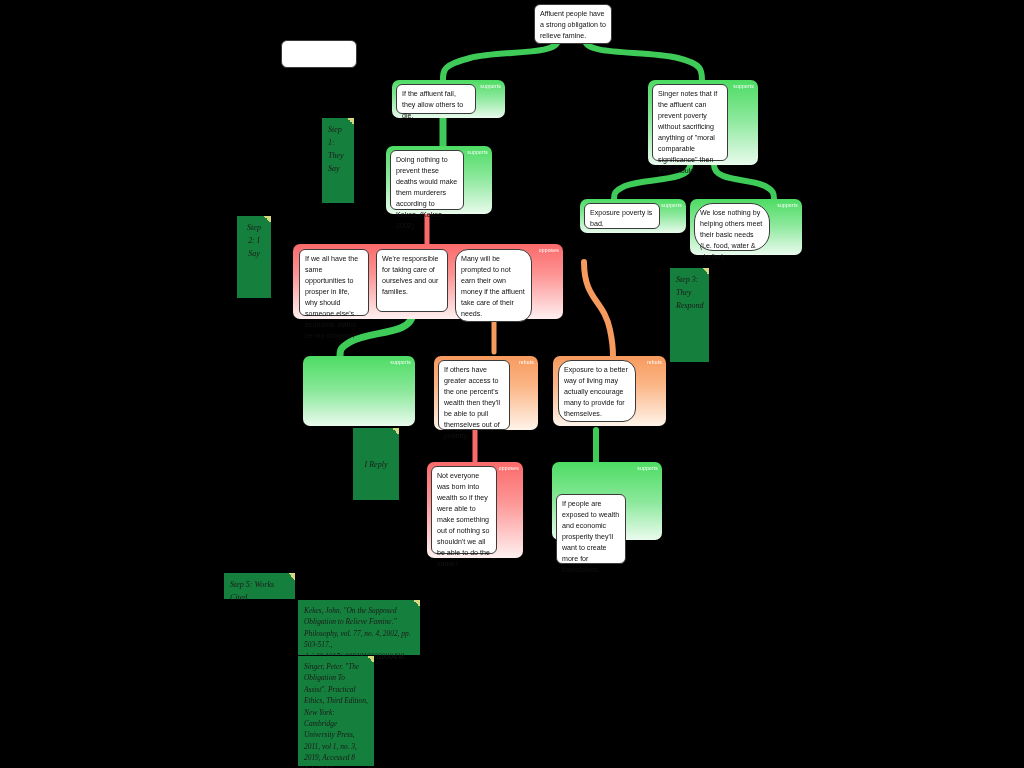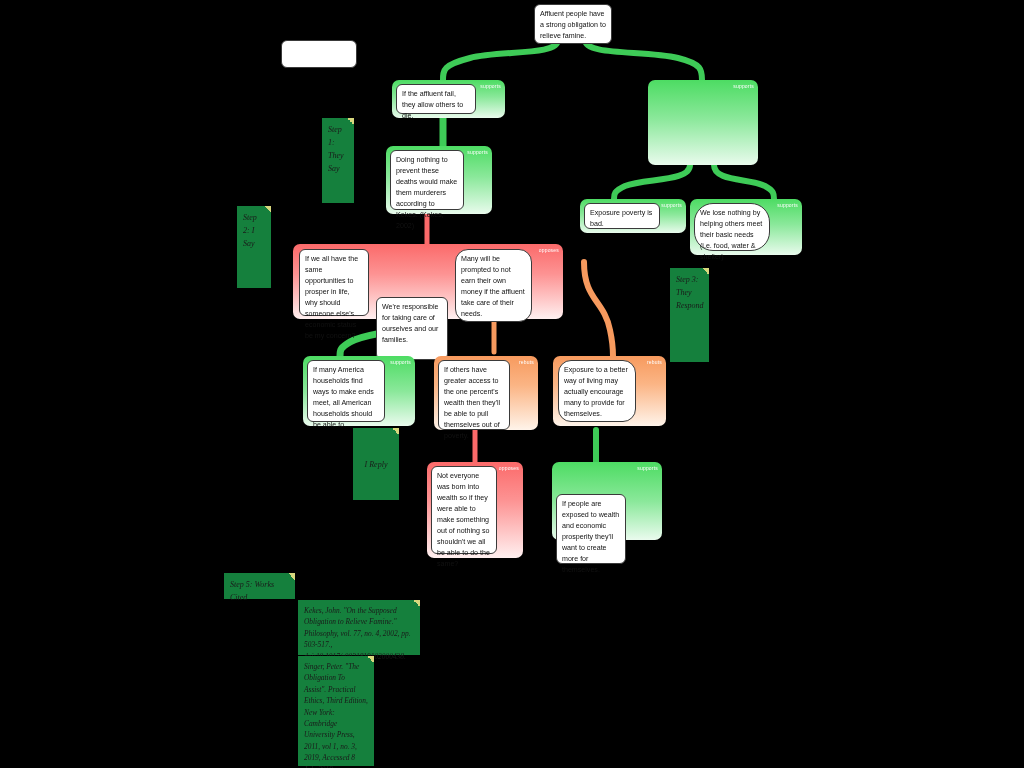--- a/index.html
+++ b/index.html
@@ -71,47 +71,47 @@
   <div class="card blank" style="left:281px;top:40px;width:76px;height:28px;"></div>
 
   <div class="group g-green" style="left:392px;top:80px;width:113px;height:38px;">
     <span class="badge">supports</span>
   </div>
   <div class="card" style="left:396px;top:84px;width:80px;height:30px;">If the affluent fail, they allow others to die.</div>
 
   <div class="group g-green" style="left:648px;top:80px;width:110px;height:85px;">
     <span class="badge">supports</span>
   </div>
+  <div class="card" style="left:652px;top:84px;width:76px;height:77px;">Singer notes that if the affluent can prevent poverty without sacrificing anything of "moral comparable significance" then they should.</div>
 
   <div class="group g-green" style="left:386px;top:146px;width:106px;height:68px;">
     <span class="badge">supports</span>
   </div>
   <div class="card" style="left:390px;top:150px;width:74px;height:60px;">Doing nothing to prevent these deaths would make them murderers according to Kekes. (Kekes, 2002)</div>
 
   <div class="group g-green" style="left:580px;top:199px;width:106px;height:34px;">
     <span class="badge">supports</span>
   </div>
   <div class="card" style="left:584px;top:203px;width:76px;height:26px;">Exposure poverty is bad.</div>
 
   <div class="group g-green" style="left:690px;top:199px;width:112px;height:56px;">
     <span class="badge">supports</span>
   </div>
   <div class="card" style="left:694px;top:203px;width:76px;height:48px;border-radius:19px;">We lose nothing by helping others meet their basic needs (i.e. food, water &amp; shelter)</div>
 
   <div class="group g-red" style="left:293px;top:244px;width:270px;height:75px;">
     <span class="badge">opposes</span>
   </div>
   <div class="card" style="left:299px;top:249px;width:70px;height:67px;">If we all have the same opportunities to prosper in life, why should someone else's economic status be my concern?</div>
-  <div class="card" style="left:376px;top:249px;width:72px;height:63px;margin-top:48px;">We're responsible for taking care of ourselves and our families.</div>
+  <div class="card" style="left:376px;top:249px;width:72px;height:63px;">We're responsible for taking care of ourselves and our families.</div>
   <div class="card" style="left:455px;top:249px;width:77px;height:73px;border-radius:13px;">Many will be prompted to not earn their own money if the affluent take care of their needs.</div>
 
   <div class="group g-flat-green" style="left:303px;top:356px;width:112px;height:70px;">
     <span class="badge">supports</span>
   </div>
-  <div class="card" style="left:307px;top:360px;width:78px;height:62px;">If many America households find ways to make ends meet, all American households should be able to.</div>
 
   <div class="group g-orange" style="left:434px;top:356px;width:104px;height:74px;">
     <span class="badge">rebuts</span>
   </div>
   <div class="card" style="left:438px;top:360px;width:72px;height:70px;">If others have greater access to the one percent's wealth then they'll be able to pull themselves out of poverty.</div>
 
   <div class="group g-orange" style="left:553px;top:356px;width:113px;height:70px;">
     <span class="badge">rebuts</span>
   </div>
   <div class="card" style="left:558px;top:360px;width:78px;height:62px;border-radius:13px;">Exposure to a better way of living may actually encourage many to provide for themselves.</div>
@@ -121,21 +121,21 @@
   </div>
   <div class="card" style="left:431px;top:466px;width:66px;height:88px;">Not everyone was born into wealth so if they were able to make something out of nothing so shouldn't we all be able to do the same?</div>
 
   <div class="group g-flat-green" style="left:552px;top:462px;width:110px;height:78px;">
     <span class="badge">supports</span>
   </div>
   <div class="card" style="left:556px;top:466px;width:70px;height:70px;margin-top:28px;">If people are exposed to wealth and economic prosperity they'll want to create more for themselves.</div>
 
   <div class="sticky" style="left:322px;top:118px;width:32px;height:85px;">Step 1: They Say<span class="fold"></span></div>
 
-  <div class="sticky" style="left:237px;top:206px;width:34px;height:82px;">Step 2: I Say<span class="fold"></span></div>
+  <div class="sticky" style="left:237px;top:216px;width:34px;height:82px;text-align:center;">Step 2: I Say<span class="fold"></span></div>
 
   <div class="sticky" style="left:670px;top:268px;width:39px;height:94px;">Step 3: They Respond<span class="fold"></span></div>
 
   <div class="sticky center" style="left:353px;top:428px;width:46px;height:72px;">I Reply<span class="fold"></span></div>
 
   <div class="sticky" style="left:224px;top:573px;width:71px;height:26px;">Step 5: Works Cited<span class="fold"></span></div>
 
   <div class="sticky cite" style="left:298px;top:600px;width:122px;height:55px;">Kekes, John. "On the Supposed Obligation to Relieve Famine." Philosophy, vol. 77, no. 4, 2002, pp. 503-517., doi:10.1017/s0031819102000438.<span class="fold"></span></div>
 
   <div class="sticky cite" style="left:298px;top:656px;width:76px;height:110px;">Singer, Peter. "The Obligation To Assist". Practical Ethics, Third Edition, New York: Cambridge University Press, 2011, vol 1, no. 3, 2019, Accessed 8 July 2019.<span class="fold"></span></div>

